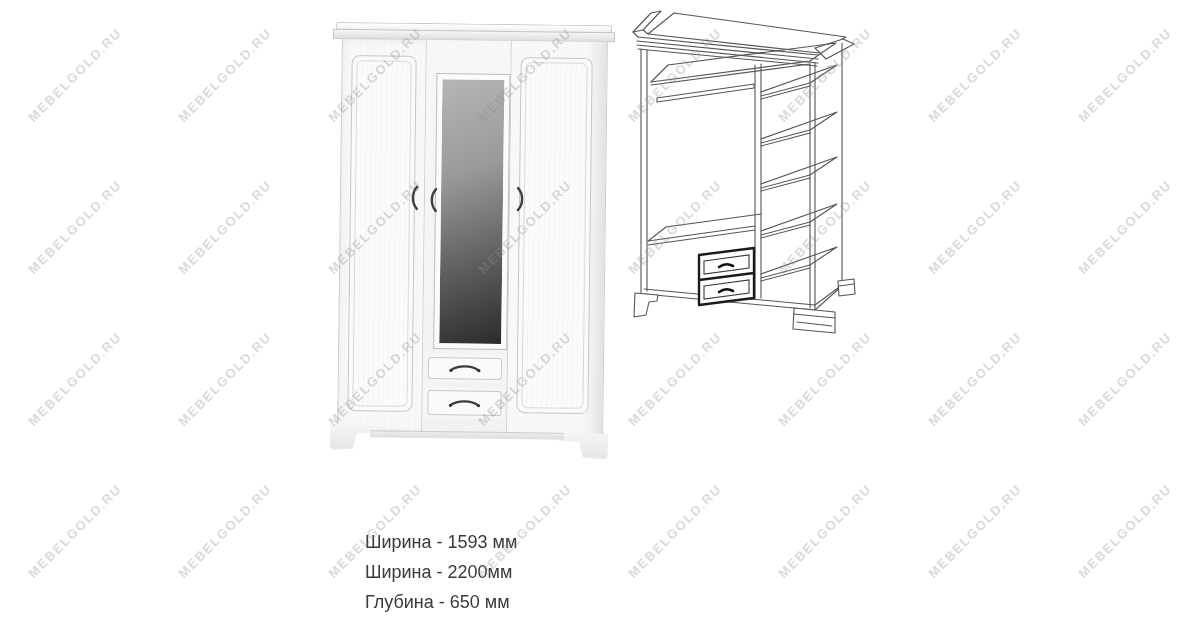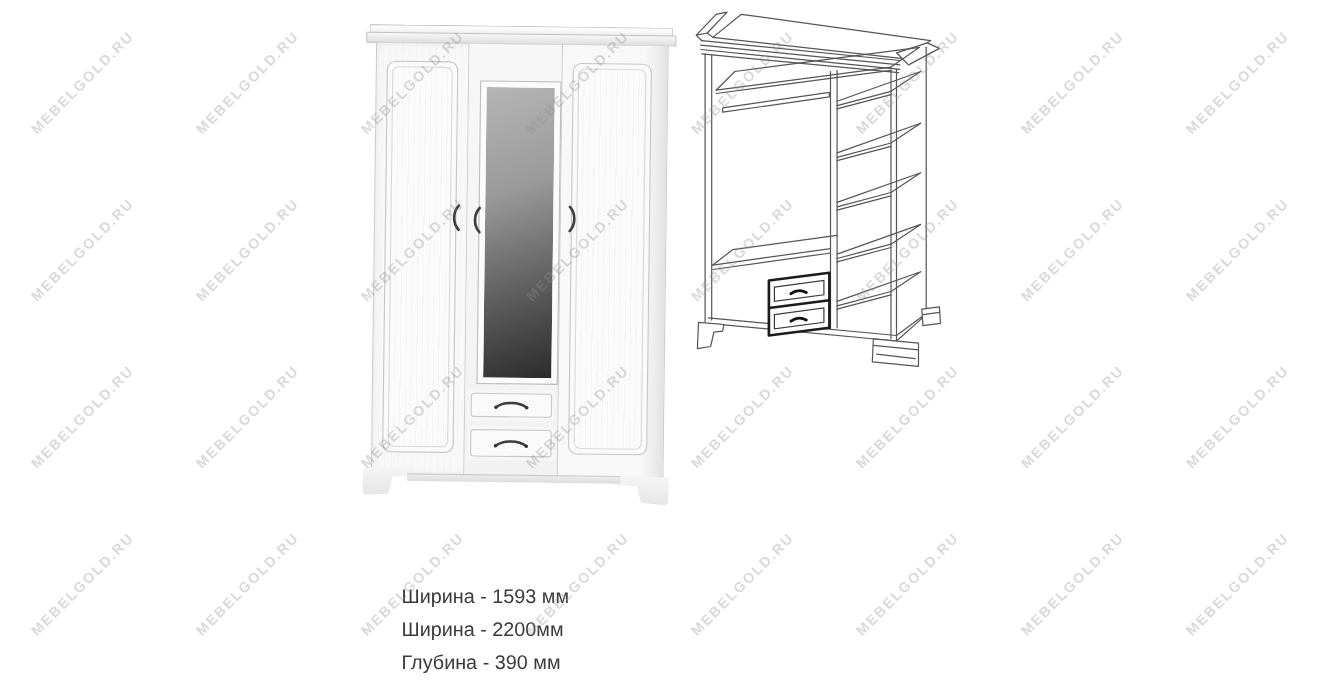--- a/index.html
+++ b/index.html
@@ -182,21 +182,21 @@
       <path class="ln" d="M172,311 L213,315 M175,319 L210,323"></path>
       <path class="lnf" d="M216,278 L232,276 L233,291 L217,293 Z"></path>
       <path class="ln" d="M217,283 L232,281"></path>
     </g>
   </svg>
 
 
   <div class="specs" style="color:#3a3a3a;">
     <div>Ширина - 1593 мм</div>
     <div>Ширина - 2200мм</div>
-    <div>Глубина - 390 мм</div>
+    <div>Глубина - 650 мм</div>
   </div>
 
   <div class="wm-layer">
       <span class="wm" style="left: 75px; top: 75px;">MEBELGOLD.RU</span>
       <span class="wm" style="left: 225px; top: 75px;">MEBELGOLD.RU</span>
       <span class="wm" style="left: 375px; top: 75px;">MEBELGOLD.RU</span>
       <span class="wm" style="left: 525px; top: 75px;">MEBELGOLD.RU</span>
       <span class="wm" style="left: 675px; top: 75px;">MEBELGOLD.RU</span>
       <span class="wm" style="left: 825px; top: 75px;">MEBELGOLD.RU</span>
       <span class="wm" style="left: 975px; top: 75px;">MEBELGOLD.RU</span>

